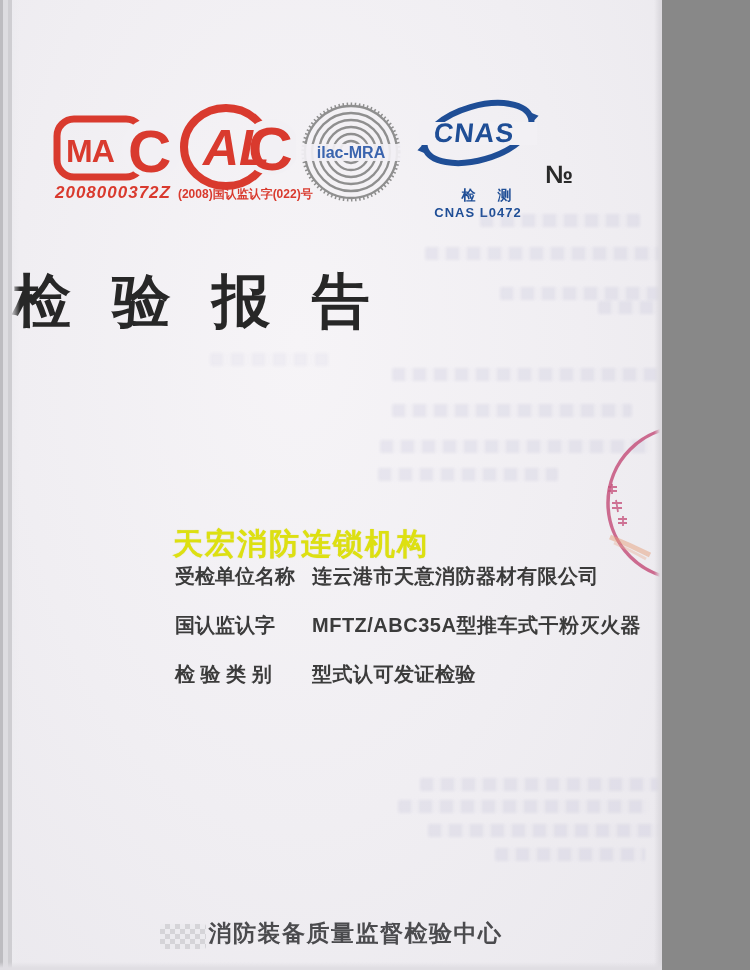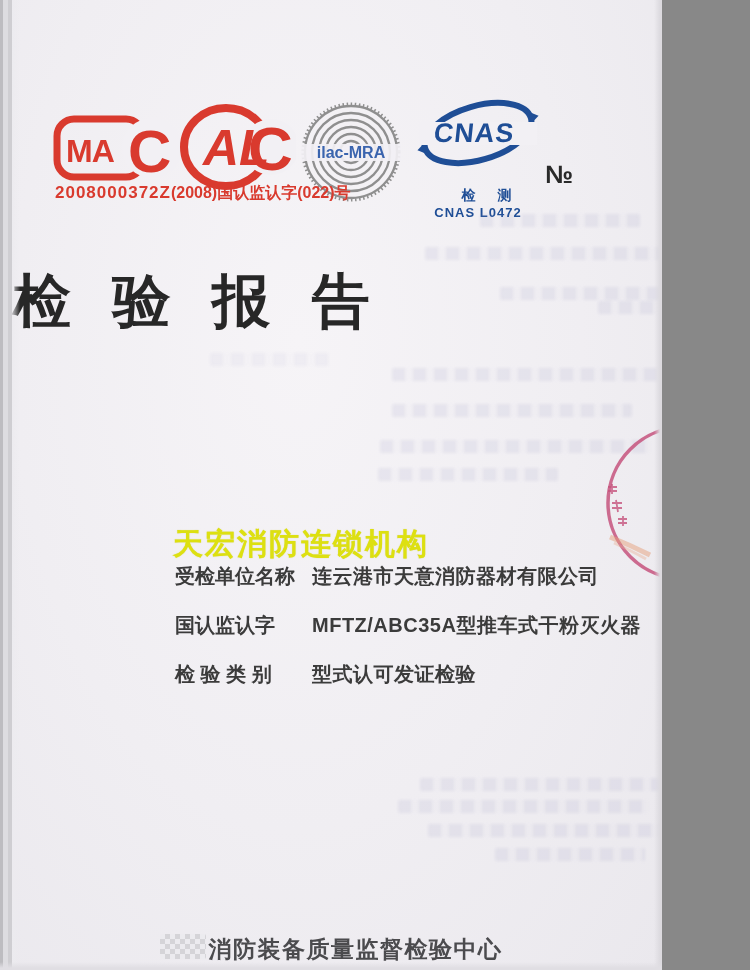--- a/index.html
+++ b/index.html
@@ -15,22 +15,22 @@
   .edge-bottom{position:absolute;left:0;right:0;bottom:0;height:8px;pointer-events:none;
     background:linear-gradient(0deg,#e0dee3 0 2px,rgba(236,235,239,0) 8px);}
 
   
   .logo{position:absolute;}
   .cma-svg{left:52px;top:110px;}
   .cal-svg{left:178px;top:100px;}
   .ilac-svg{left:298px;top:101px;}
   .cnas-block{left:412px;top:97px;width:132px;text-align:center;}
   .cma-cert{position:absolute;left:55px;top:183px;white-space:nowrap;z-index:3;color:#d93a2e;}
-  .cma-cert .num{font-size:17px;font-weight:bold;letter-spacing:1px;}
-  .cma-cert .note{font-size:16px;font-weight:bold;}
+  .cma-cert .num{font-size:17px;font-weight:bold;letter-spacing:1px;font-style:italic;}
+  .cma-cert .note{font-size:12px;font-weight:bold;margin-left:7px;}
   .cnas-sub{font-size:14px;color:#1f4e96;font-weight:bold;letter-spacing:9px;margin-top:14px;margin-left:26px;}
   .cnas-code{font-size:13px;color:#1f4e96;font-weight:bold;letter-spacing:1px;margin-top:0px;}
   .report-no{position:absolute;left:545px;top:160px;display:flex;align-items:baseline;gap:7px;}
   .report-no .no-mark{font-size:25px;font-weight:bold;color:#2a2a2a;}
   .report-no .no-value{font-size:20px;color:#4c4c50;letter-spacing:1px;}
 
   
   .title{position:absolute;left:0;top:263px;width:100%;text-align:left;
     font-size:58px;font-weight:bold;color:#272727;letter-spacing:0.22em;text-indent:0.22em;}
 
@@ -47,21 +47,21 @@
     font-size:20px;font-weight:bold;color:#3b3b3b;white-space:nowrap;}
   .field-row .label{width:137px;flex:0 0 auto;}
   .field-row .value{letter-spacing:0.5px;}
   .row-0{top:563px;}.row-1{top:612px;}.row-2{top:661px;}
 
   
   .seal{position:absolute;right:0;top:425px;width:80px;height:165px;overflow:hidden;}
 
   
   .footer{position:absolute;left:0;top:918px;width:100%;display:flex;justify-content:center;
-    align-items:flex-start;gap:3px;margin-top:16px;}
+    align-items:flex-end;gap:3px;}
   .censor{width:46px;height:25px;border-radius:2px;opacity:.9;
     background-image:linear-gradient(45deg,#d3d2d6 25%,transparent 25%,transparent 75%,#d3d2d6 75%),
                      linear-gradient(45deg,#d3d2d6 25%,#ecebef 25%,#ecebef 75%,#d3d2d6 75%);
     background-size:10px 10px;background-position:0 0,5px 5px;filter:blur(.5px);}
   .footer .org{font-size:23px;font-weight:bold;color:#4b4b4e;letter-spacing:1.5px;}
 </style>
 </head>
 <body>
 
 <div class="page">

